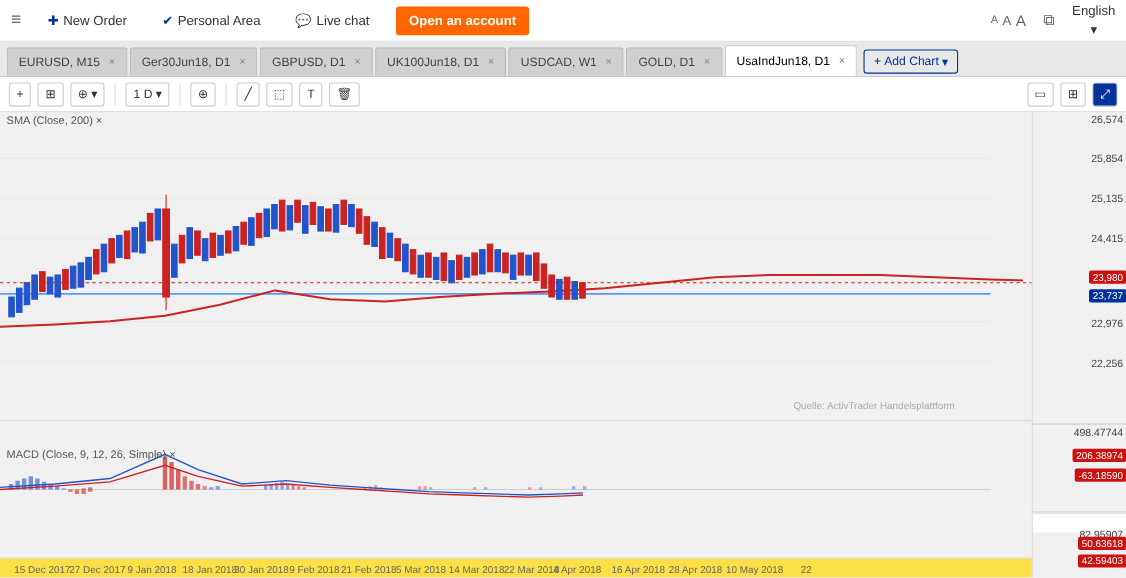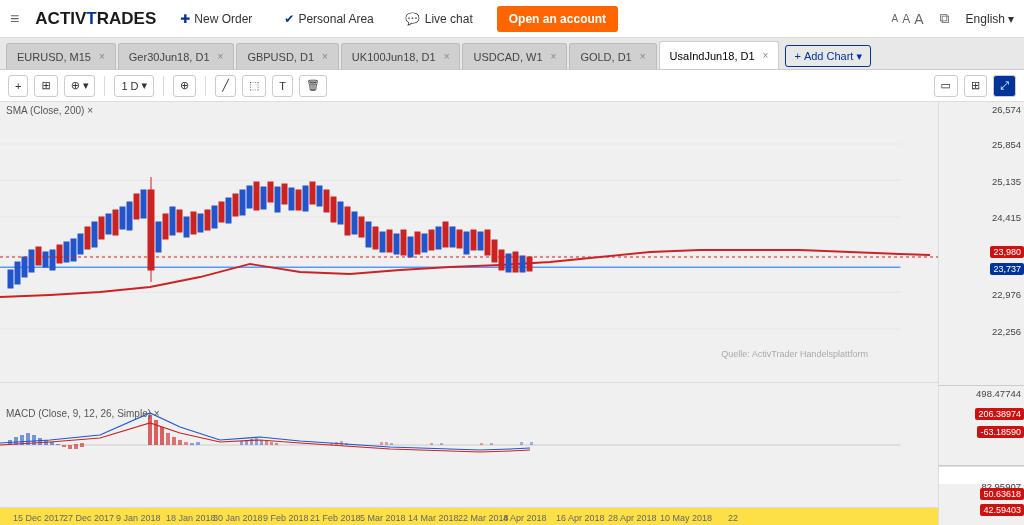--- a/index.html
+++ b/index.html
@@ -38,21 +38,21 @@
     .open-account-btn {
       background: #ff6600;
       color: #fff;
       padding: 6px 12px;
       border-radius: 3px;
       font-size: 12px;
       font-weight: bold;
       cursor: pointer;
       border: none;
     }
-    .lang-btn { color: #333; font-size: 12px; cursor: pointer; display: flex; align-items: center; gap: 3px; }
+    .lang-btn { color: #333; font-size: 12px; cursor: pointer; display: flex; align-items: center; gap: 3px; flex-direction: column; }
     .font-size-btns { display: flex; gap: 4px; align-items: center; }
     .font-a { color: #666; cursor: pointer; }
     .font-a.sm { font-size: 10px; }
     .font-a.lg { font-size: 14px; }
 
     
     .tab-bar {
       background: #e8e8e8;
       height: 32px;
       display: flex;
@@ -130,21 +130,21 @@
       position: absolute;
       top: 3px; left: 6px;
       font-size: 10px;
       color: #555;
       z-index: 10;
     }
 
     
     .watermark {
       position: absolute;
-      bottom: 23px; right: 70px;
+      bottom: 8px; right: 70px;
       font-size: 9px;
       color: #aaa;
     }
 
     
     .date-axis {
       background: #fde047;
       height: 18px;
       border-top: 1px solid #ddd;
       display: flex;
@@ -238,25 +238,20 @@
       padding: 1px 3px;
       border-radius: 2px;
       white-space: nowrap;
     }
   </style>
 </head>
 <body>
 
 <div class="nav-bar">
   <span class="hamburger">≡</span>
-  <div class="nav-logo">
-    <span style="color:#003399;font-weight:900;font-size:17px;">
-      <span style="color:#1a1a1a;">ACTIV</span><span style="color:#003399;">T</span><span style="color:#1a1a1a;">RADES</span>
-    </span>
-  </div>
 
   <div class="nav-btn">
     <span style="color:#003399;">✚</span>
     <span>New Order</span>
   </div>
   <div class="nav-btn">
     <span style="color:#003399;">✔</span>
     <span>Personal Area</span>
   </div>
   <div class="nav-btn">

